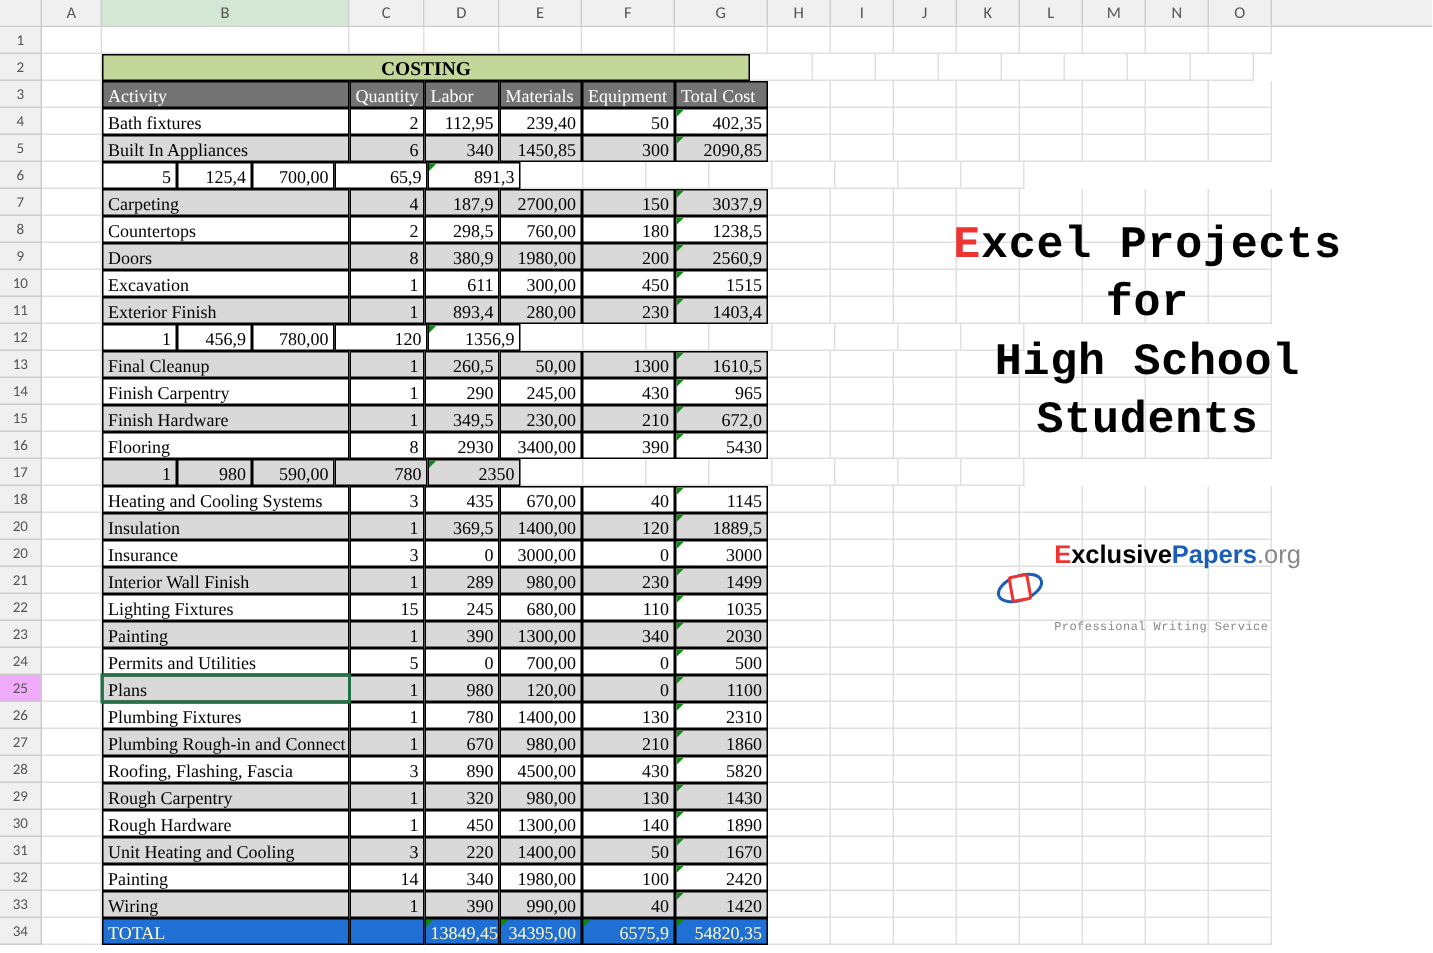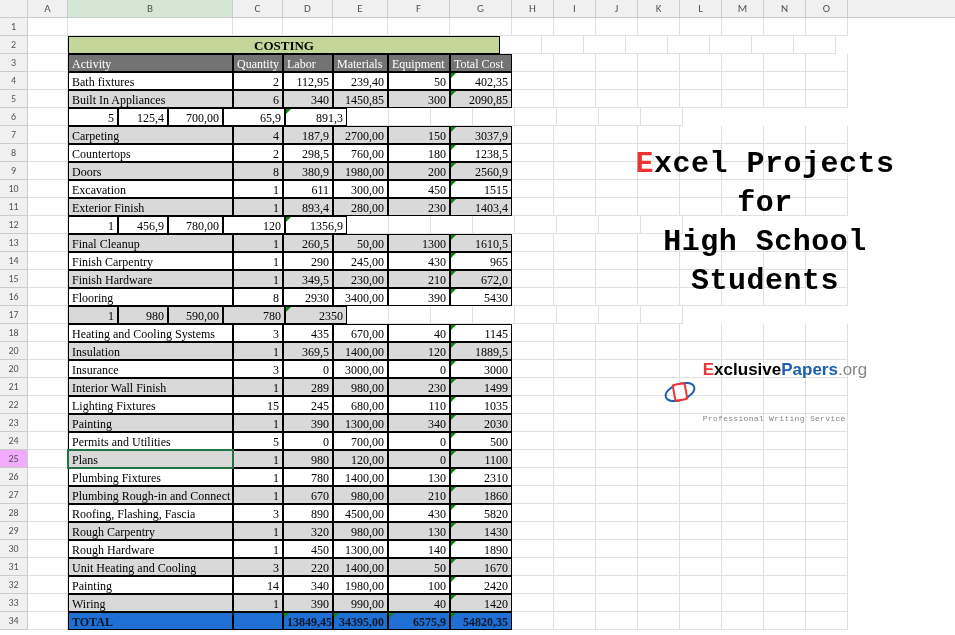--- a/index.html
+++ b/index.html
@@ -90,22 +90,22 @@
 }
 .header-row {
   background: #737373;
   color: #fff;
   font-family: 'Times New Roman', serif;
   font-size: 12px;
 }
 .shaded { background: #d9d9d9; }
 .total-row {
   background: #1f6fd4;
-  color: #0f172a;
-  font-weight: bold;
+  color: #fef9c3;
+  font-weight: normal;
 }
 .green-tri {
   position: relative;
 }
 .green-tri::before {
   content: "";
   position: absolute;
   top: 0; left: 0;
   width: 0; height: 0;
   border-left: 5px solid #0a8a0a;

